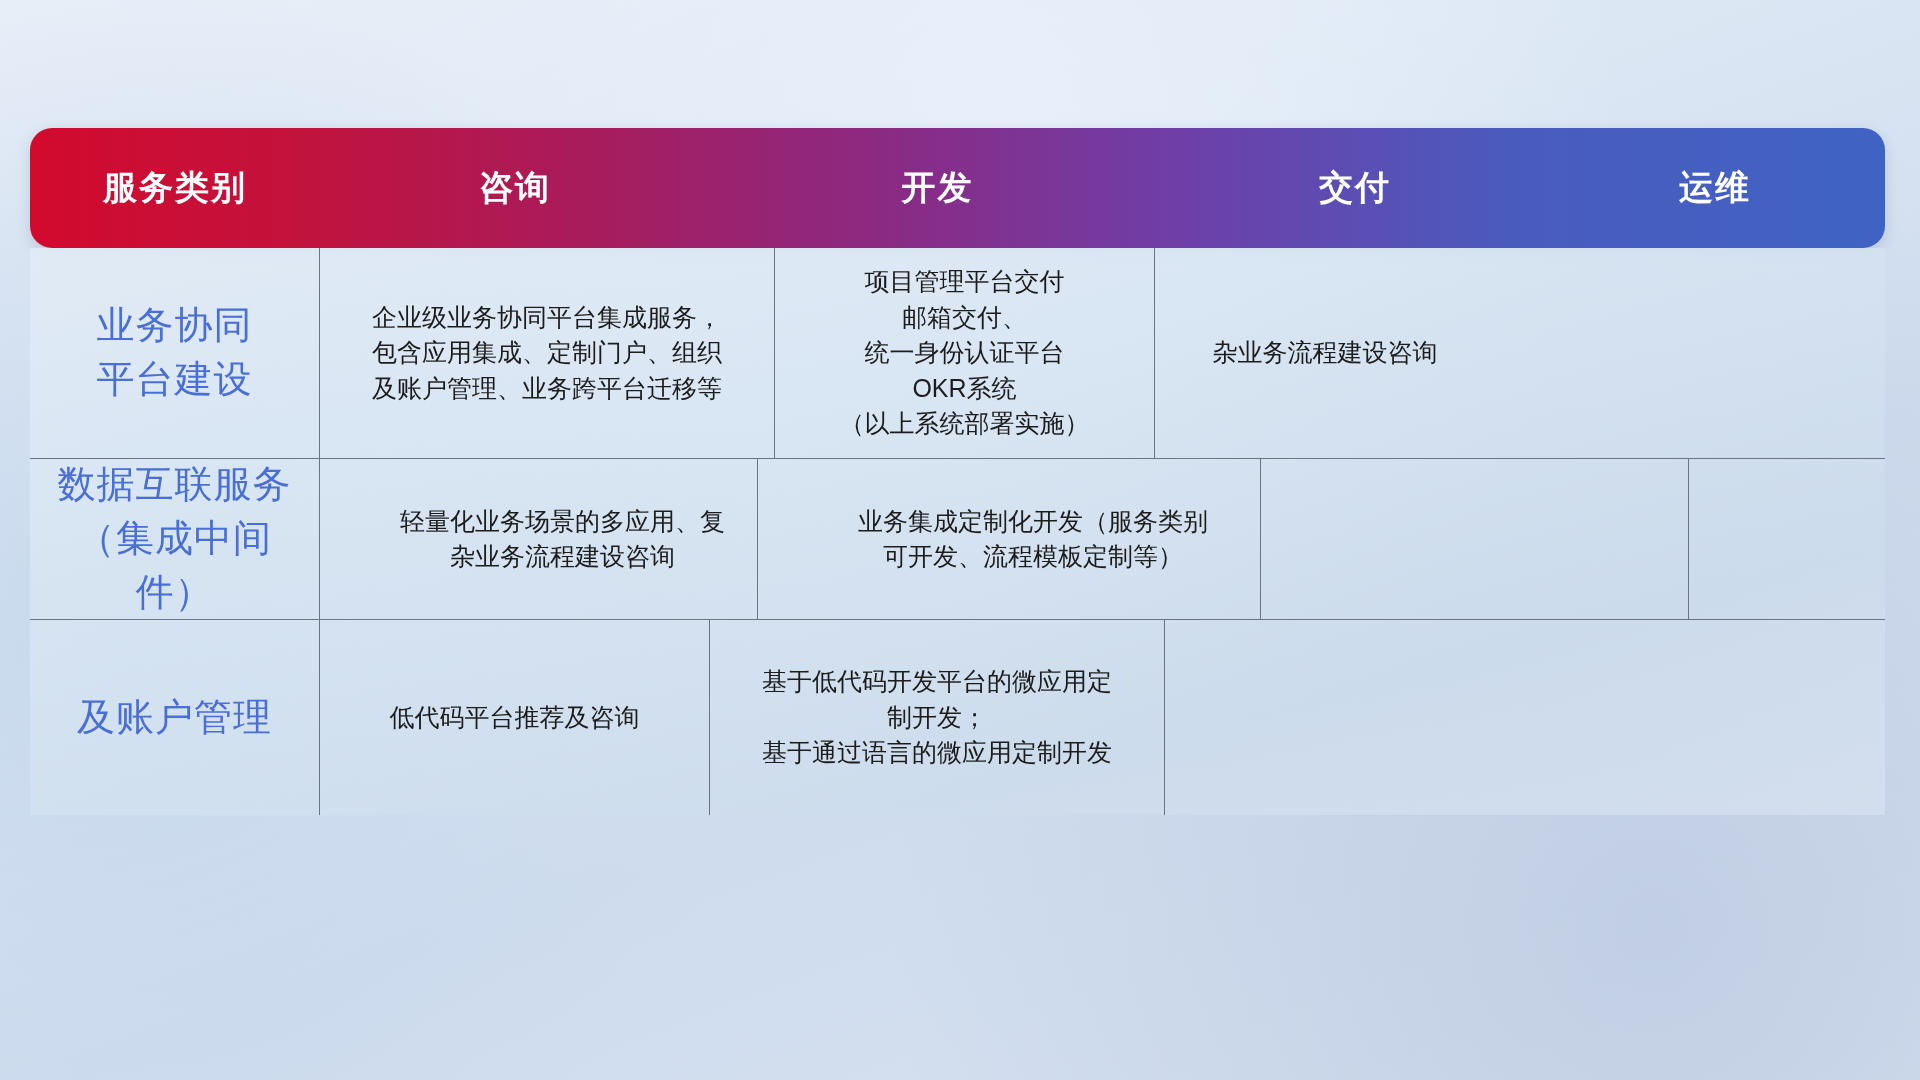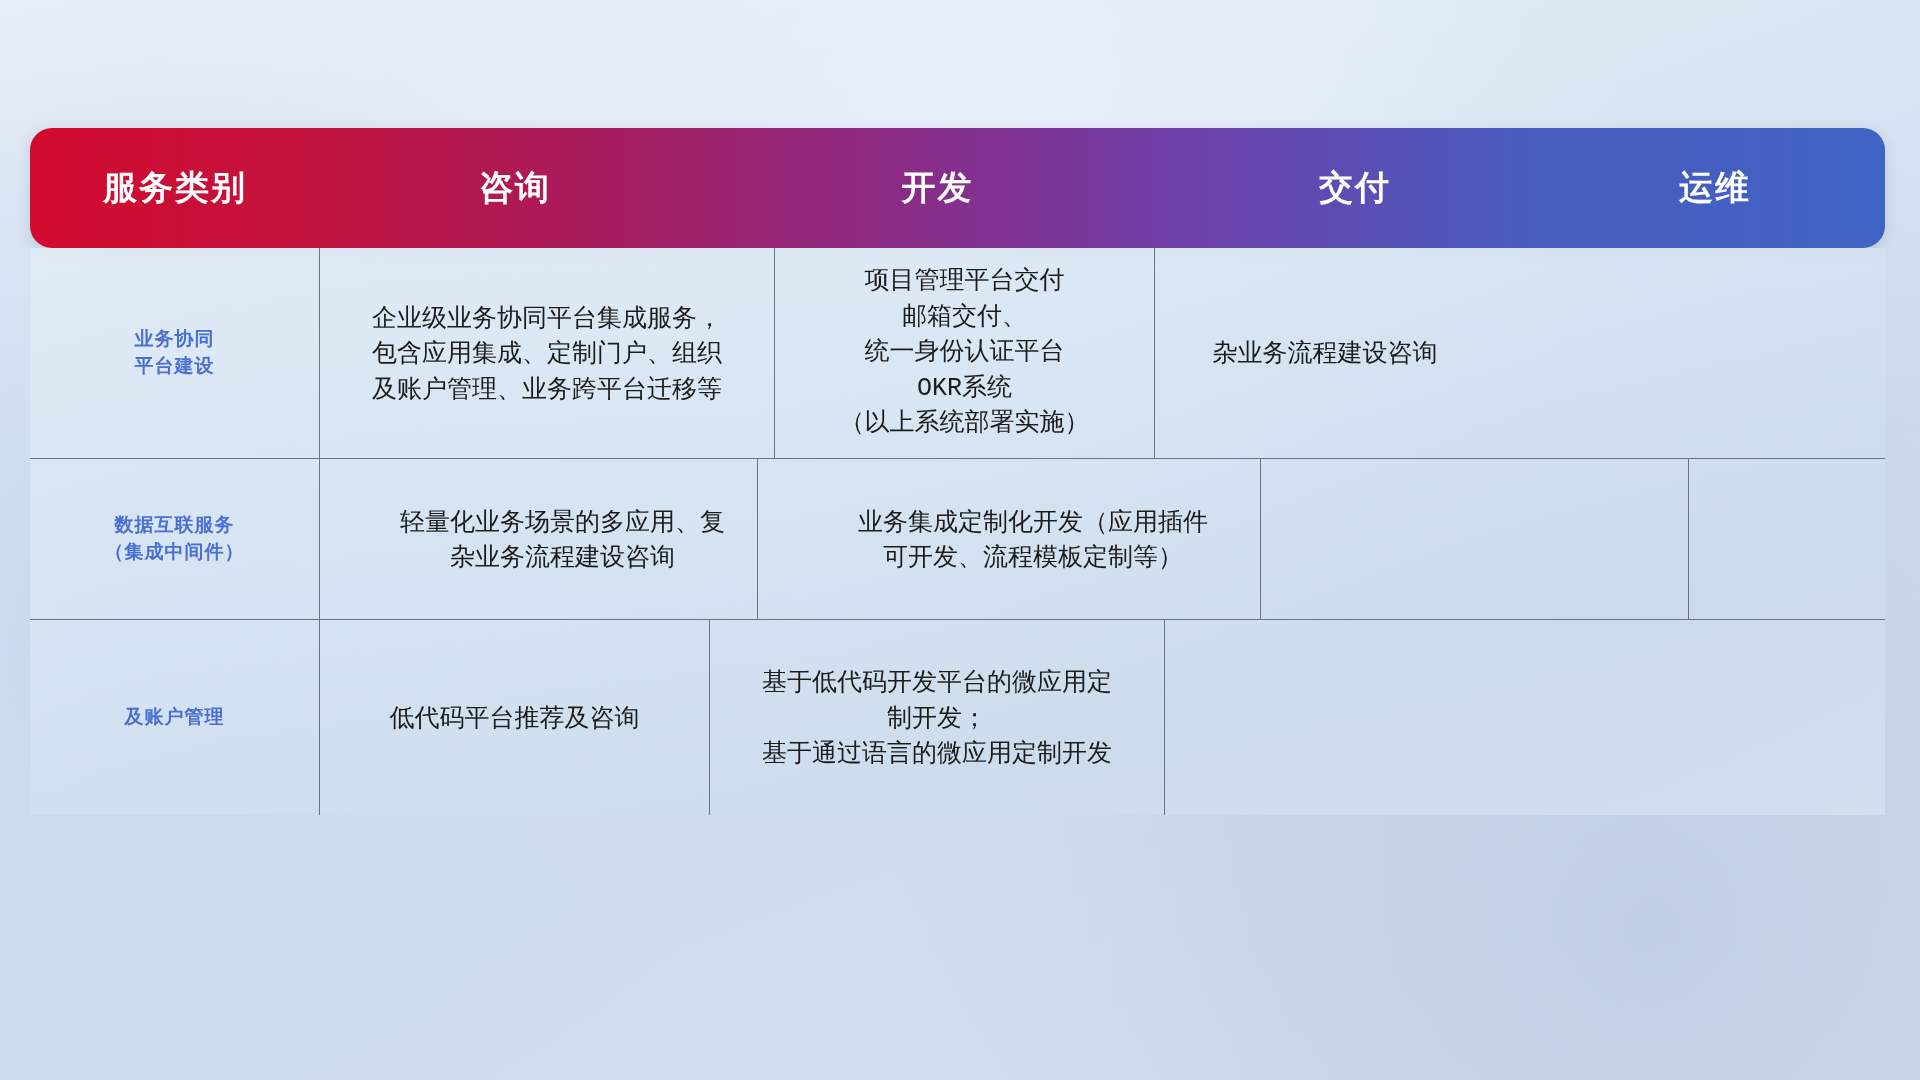--- a/index.html
+++ b/index.html
@@ -54,21 +54,21 @@
     color: #ffffff;
     font-size: 34px;
     font-weight: bold;
     letter-spacing: 2px;
   }
 
   
   .c0 { width: 290px; flex: 0 0 290px; }
   .c1 { width: 390px; flex: 0 0 390px; }
   .c2 { width: 455px; flex: 0 0 455px; }
-  .c3 { width: 380px; flex: 0 0 380px; font-family: Liberation Mono, monospace; }
+  .c3 { width: 380px; flex: 0 0 380px; }
   .c4 { width: 340px; flex: 0 0 340px; }
 
   
   .body-area {
     position: relative;
     background: linear-gradient(165deg,
         rgba(226,236,246,0.88) 0%,
         rgba(214,228,242,0.85) 40%,
         rgba(205,220,236,0.85) 75%,
         rgba(213,224,238,0.88) 100%);
@@ -89,22 +89,22 @@
     text-align: center;
     font-size: 25px;
     line-height: 1.42;
     color: #1c1c1c;
     border-right: 1px solid #6c7480;
     white-space: pre-line;
   }
   .cell.last { border-right: none; }
   .cell.cat {
     color: #4a6fd4;
-    font-weight: bold;
-    font-size: 19px;
+    font-weight: normal;
+    font-size: 38px;
     letter-spacing: 1px;
     border-right: 1px solid #6c7480;
   }
 
   .r0 { height: 210px; }
   .r1 { height: 160px; gap: 48px; }
   .r2 { height: 195px; }
 </style>
 </head>
 <body>
@@ -135,21 +135,21 @@
 OKR系统
 （以上系统部署实施）</div>
         <div class="cell c4 last">杂业务流程建设咨询</div>
       </div>
 
       <div class="body-row r1">
         <div class="cell cat c0">数据互联服务
 （集成中间件）</div>
         <div class="cell c1">轻量化业务场景的多应用、复
 杂业务流程建设咨询</div>
-        <div class="cell c2">业务集成定制化开发（应用插件
+        <div class="cell c2">业务集成定制化开发（服务类别
 可开发、流程模板定制等）</div>
         <div class="cell c3"></div>
         <div class="cell c4 last"></div>
       </div>
 
       <div class="body-row r2">
         <div class="cell cat c0">及账户管理</div>
         <div class="cell c1">低代码平台推荐及咨询</div>
         <div class="cell c2">基于低代码开发平台的微应用定
 制开发；

